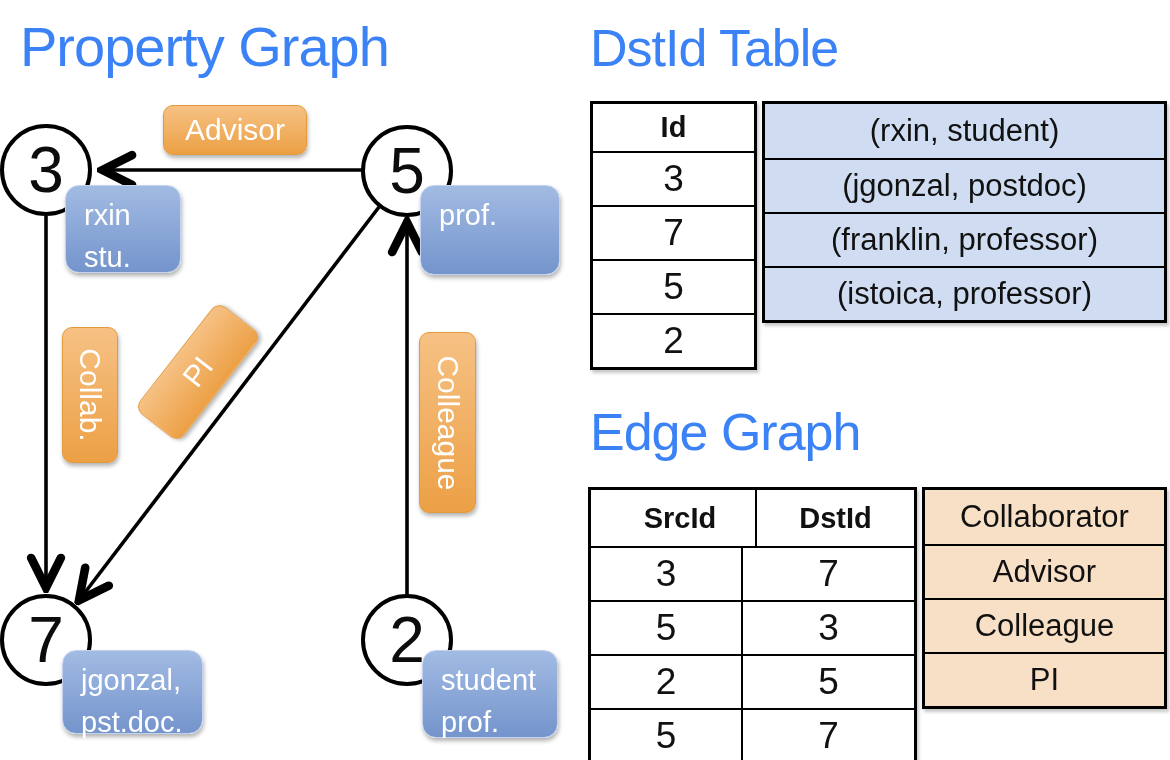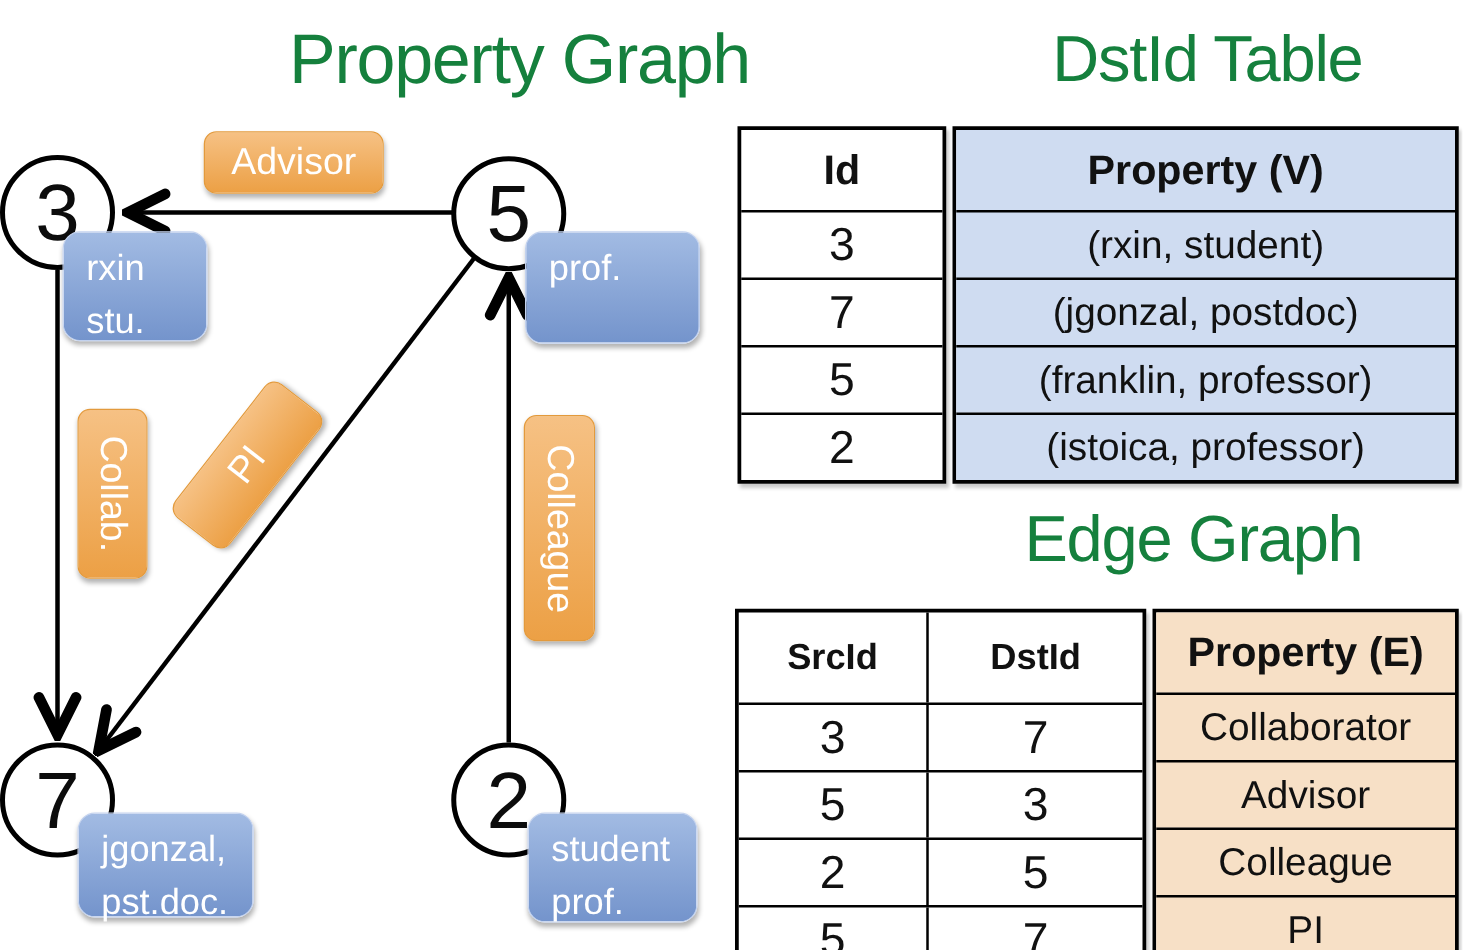--- a/index.html
+++ b/index.html
@@ -5,74 +5,74 @@
   :root{
     --orange-top:#f6c184; --orange-bottom:#eca045; --orange-border:#e39a3c;
     --blue-top:#a2bbe3; --blue-bottom:#7494cc; --blue-border:#c3d2ee;
     --table-blue:#cfdcf1; --table-peach:#f7e0c6; --line:#000000; --text:#111111;
   }
   *{box-sizing:border-box; margin:0; padding:0;}
   html,body{width:1170px;height:760px;}
   body{font-family:"Liberation Sans", sans-serif; background:#ffffff; color:var(--text); overflow:hidden;}
   #stage{position:relative; width:1170px; height:760px; background:#ffffff;}
 
-  .title{position:absolute; text-align:right; font-weight:400; letter-spacing:-1px; color:#15803d; white-space:nowrap;}
+  .title{position:absolute; text-align:left; font-weight:400; letter-spacing:-1px; color:#3b82f6; white-space:nowrap;}
   #graph-title{left:20px; top:14px; width:580px; font-size:56px;}
   #vertex-title{left:590px; top:18px; width:500px; font-size:52px;}
   #edge-title{left:590px; top:402px; width:500px; font-size:52px;}
 
   
   .node{position:absolute; width:92px; height:92px; border:4px solid var(--line); border-radius:50%;
         background:#ffffff; display:flex; align-items:center; justify-content:center;
         font-size:64px; font-weight:400; color:#0c0c0c;}
   #node-3{left:0px;   top:124px;}
   #node-5{left:361px; top:125px;}
   #node-7{left:0px;   top:594px;}
   #node-2{left:361px; top:594px;}
 
   
   #edges{position:absolute; left:0; top:0; width:580px; height:760px;}
 
   
   .vlabel{position:absolute; border-radius:14px; color:#ffffff; font-size:29px; line-height:1.45;
           padding:8px 0 0 18px; background:linear-gradient(180deg, var(--blue-top) 0%, var(--blue-bottom) 100%);
           border:1px solid var(--blue-border); box-shadow:1px 3px 4px rgba(0,0,0,0.30);}
-  #vlabel-rxin{left:50px; top:185px; width:116px; height:88px;}
+  #vlabel-rxin{left:65px; top:185px; width:116px; height:88px;}
   #vlabel-franklin{left:420px; top:185px; width:140px; height:90px;}
   #vlabel-jgonzal{left:62px; top:650px; width:141px; height:84px;}
   #vlabel-istoica{left:422px; top:650px; width:136px; height:88px;}
 
   
   .elabel{position:absolute; border-radius:10px; color:#ffffff; font-size:30px;
           display:flex; align-items:center; justify-content:center;
           background:linear-gradient(180deg, var(--orange-top) 0%, var(--orange-bottom) 100%);
           border:1px solid var(--orange-border); box-shadow:1px 3px 4px rgba(0,0,0,0.30); white-space:nowrap;}
   #elabel-advisor{left:163px; top:105px; width:144px; height:50px;}
   #elabel-collab{left:62px; top:327px; width:56px; height:136px;}
   #elabel-colleague{left:419px; top:332px; width:57px; height:181px;}
   #elabel-pi{left:130px; top:344px; width:136px; height:56px; transform:rotate(-52deg);}
   .vtext{transform:rotate(90deg); white-space:nowrap;}
 
   
   .tgroup{position:absolute; border:3px solid var(--line); background:#ffffff; box-shadow:2px 3px 3px rgba(0,0,0,0.22);}
   .trow{display:flex; align-items:center; justify-content:center; height:54px; font-size:31px;}
-  .trow.header{height:64px; font-weight:700; font-size:33px;}
+  .trow.header{height:47px; font-weight:700; font-size:29px;}
   .trow + .trow{border-top:2.5px solid var(--line);}
   .trow.num{font-size:37px; font-weight:400;}
   .bluefill .trow{background:var(--table-blue);}
   .peachfill .trow{background:var(--table-peach);}
 
   
   #vt-id{left:590px; top:101px; width:167px;}
   #vt-prop{left:762px; top:101px; width:405px;}
 
   
   #et-src{left:588px; top:487px; width:329px;}
   #et-src .split{display:flex; height:54px;}
-  #et-src .split.header{height:72px;}
+  #et-src .split.header{height:56px;margin-left:14px;}
   #et-src .split + .split{border-top:2.5px solid var(--line);}
   #et-src .cell{flex:0 0 150px; display:flex; align-items:center; justify-content:center; font-size:37px;}
   #et-src .cell.last{flex:1 1 auto; border-left:2.5px solid var(--line);}
   #et-src .split.header .cell{font-weight:700; font-size:29px;}
   #et-prop{left:922px; top:487px; width:245px;}
 </style>
 </head>
 <body>
 
 <div id="stage">
@@ -137,21 +137,20 @@
 
   <div class="tgroup" id="vt-id">
     <div class="trow header">Id</div>
     <div class="trow num">3</div>
     <div class="trow num">7</div>
     <div class="trow num">5</div>
     <div class="trow num">2</div>
   </div>
 
   <div class="tgroup bluefill" id="vt-prop">
-    <div class="trow header">Property (V)</div>
     <div class="trow">(rxin, student)</div>
     <div class="trow">(jgonzal, postdoc)</div>
     <div class="trow">(franklin, professor)</div>
     <div class="trow">(istoica, professor)</div>
   </div>
 
   <div class="tgroup" id="et-src">
     <div class="split header">
       <div class="cell">SrcId</div>
       <div class="cell last">DstId</div>
@@ -168,20 +167,19 @@
       <div class="cell">2</div>
       <div class="cell last">5</div>
     </div>
     <div class="split">
       <div class="cell">5</div>
       <div class="cell last">7</div>
     </div>
   </div>
 
   <div class="tgroup peachfill" id="et-prop">
-    <div class="trow header">Property (E)</div>
     <div class="trow">Collaborator</div>
     <div class="trow">Advisor</div>
     <div class="trow">Colleague</div>
     <div class="trow">PI</div>
   </div>
 
 </div>
 
 </body></html>

